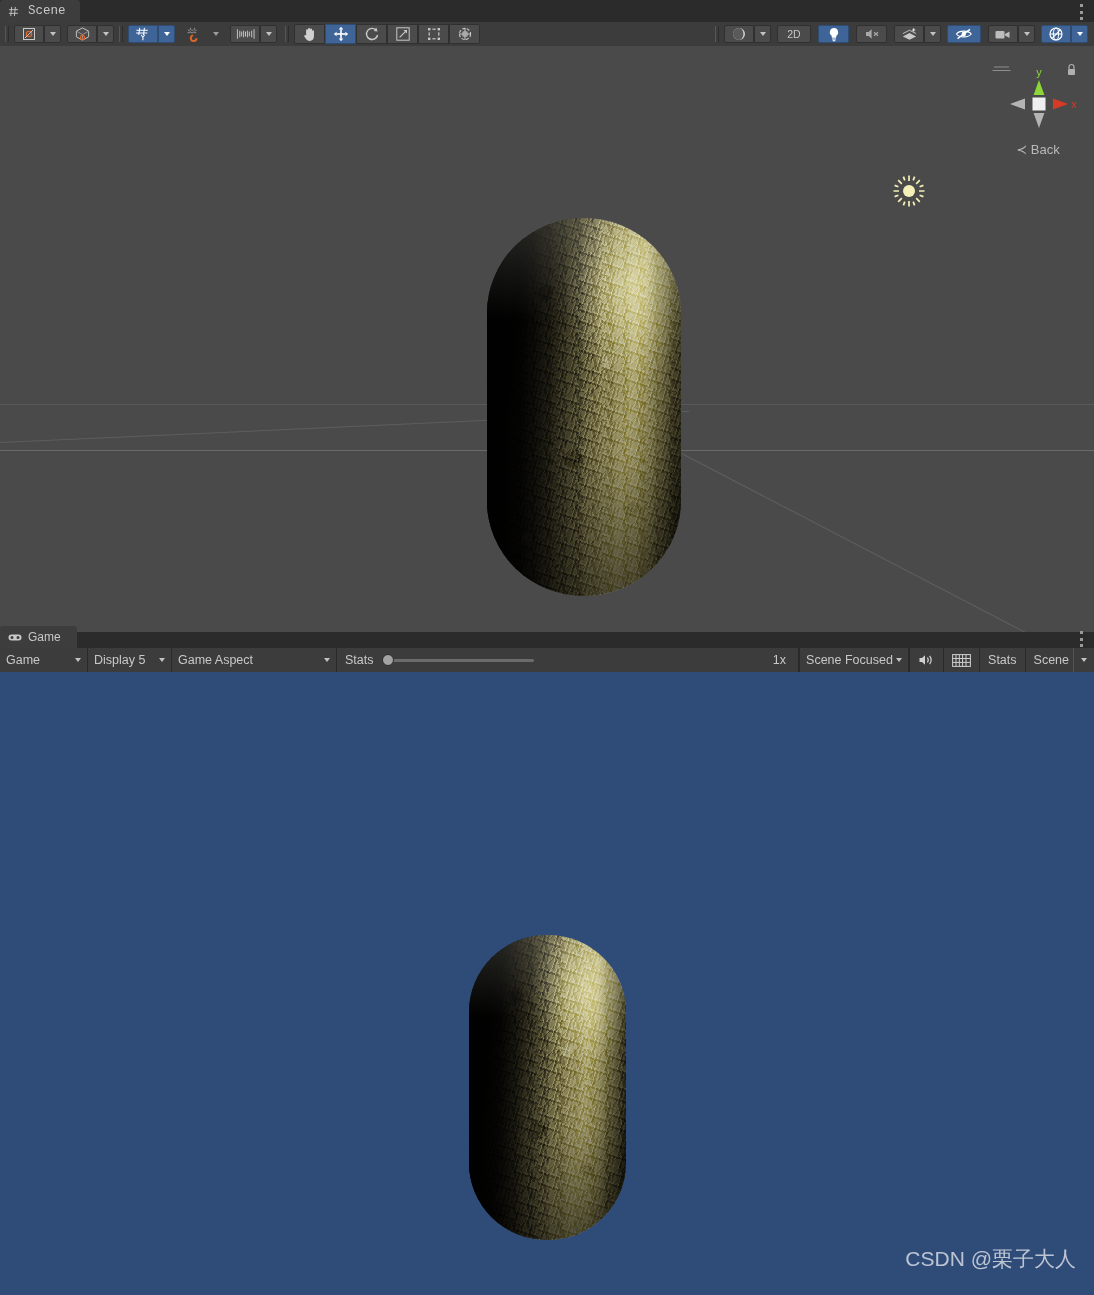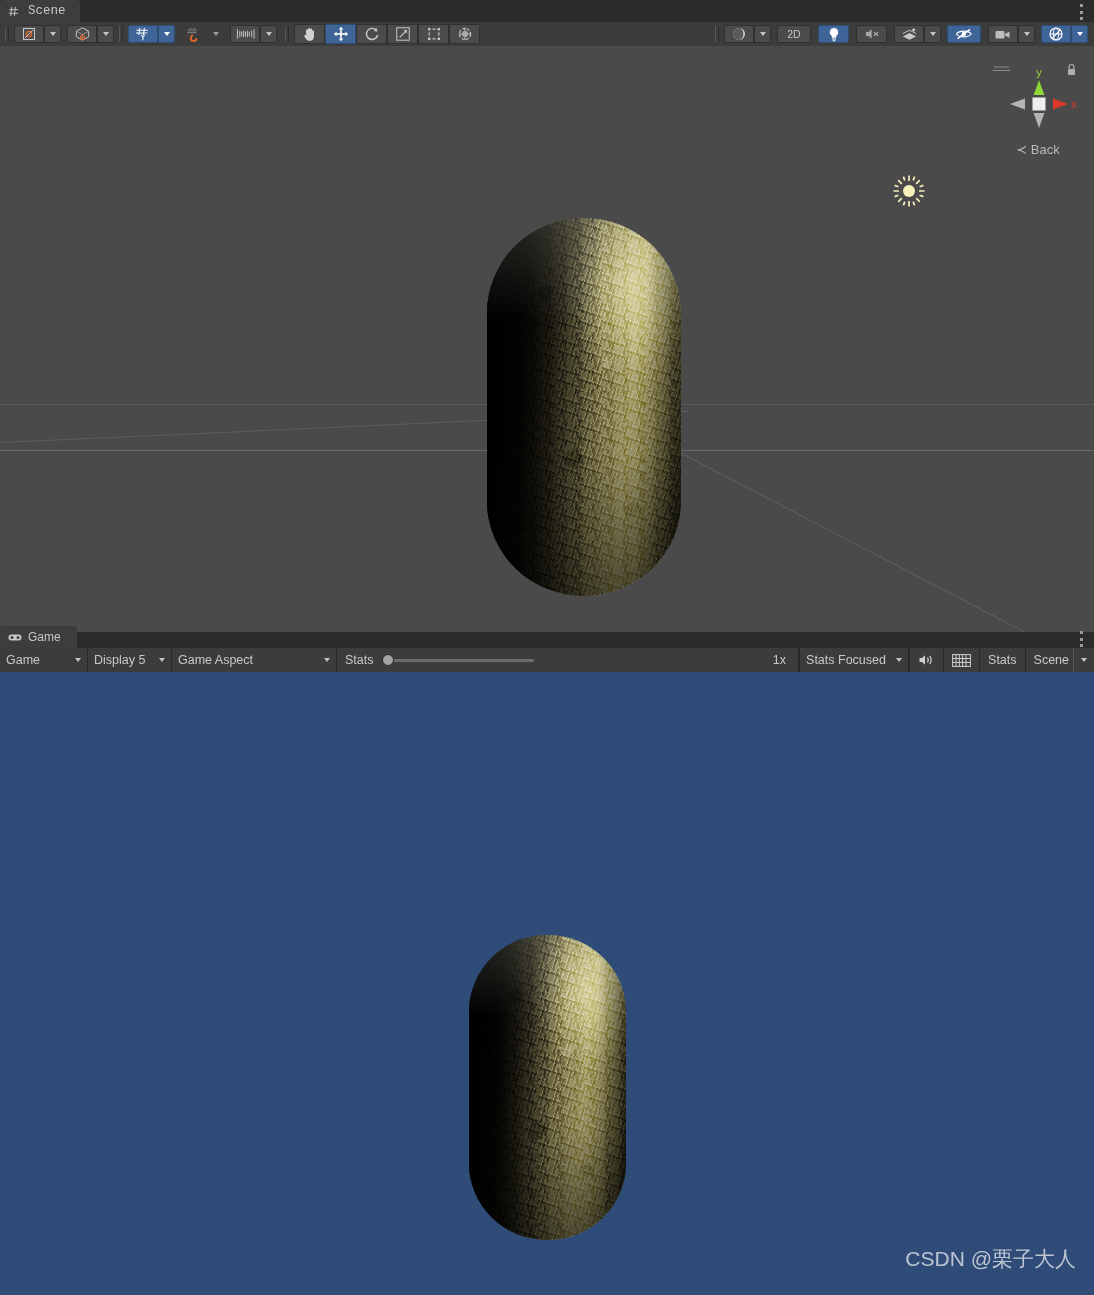--- a/index.html
+++ b/index.html
@@ -428,21 +428,21 @@
         <span class="caret"></span>
       </div>
       <div style="display:flex;align-items:center;flex:1;height:24px;border-right:1px solid #2a2a2a;">
         <span class="glabel">Stats</span>
         <div class="slider-track" style="margin-right:8px;max-width:152px">
           <div class="slider-knob"></div>
         </div>
         <span class="glabel" style="margin-left:auto;padding-right:12px">1x</span>
       </div>
       <div class="gsel" style="width:110px;border-left:1px solid #2a2a2a">
-        <span class="lbl">Stats Focused</span>
+        <span class="lbl">Scene Focused</span>
         <span class="caret"></span>
       </div>
       <div class="gbtn">
         <svg width="17" height="14" viewBox="0 0 17 14">
           <path d="M1.5 5 L4 5 L7 2.2 L7 11.8 L4 9 L1.5 9 Z" fill="#d0d0d0"></path>
           <path d="M9.4 4.6 a4 4 0 0 1 0 4.8 M11.6 2.8 a7 7 0 0 1 0 8.4" fill="none" stroke="#d0d0d0" stroke-width="1.2"></path>
         </svg>
       </div>
       <div class="gbtn">
         <svg width="19" height="13" viewBox="0 0 19 13">

